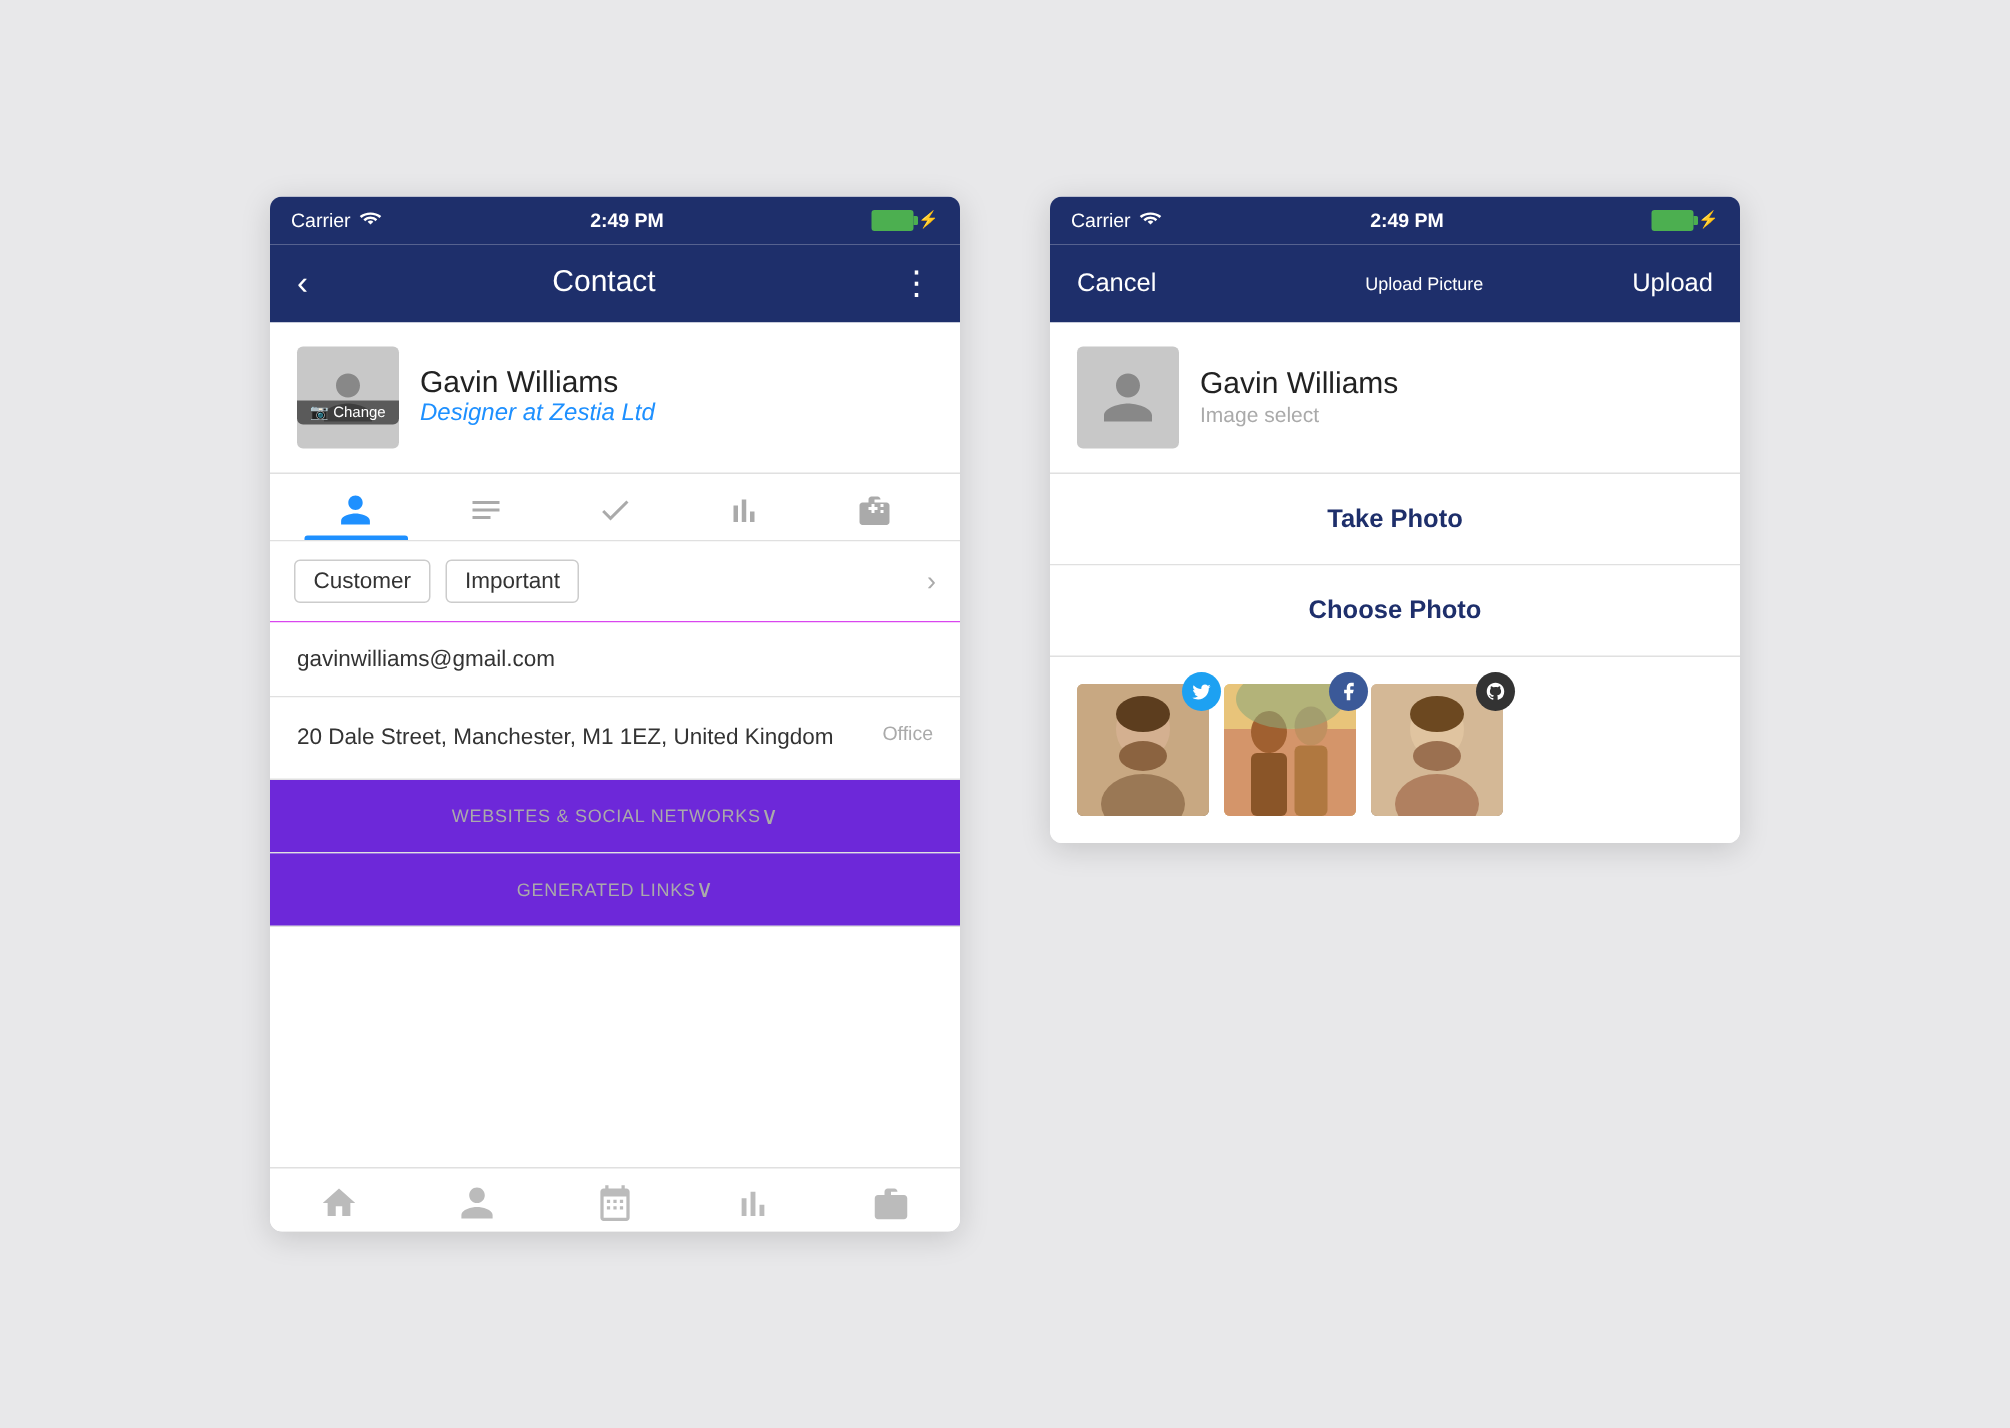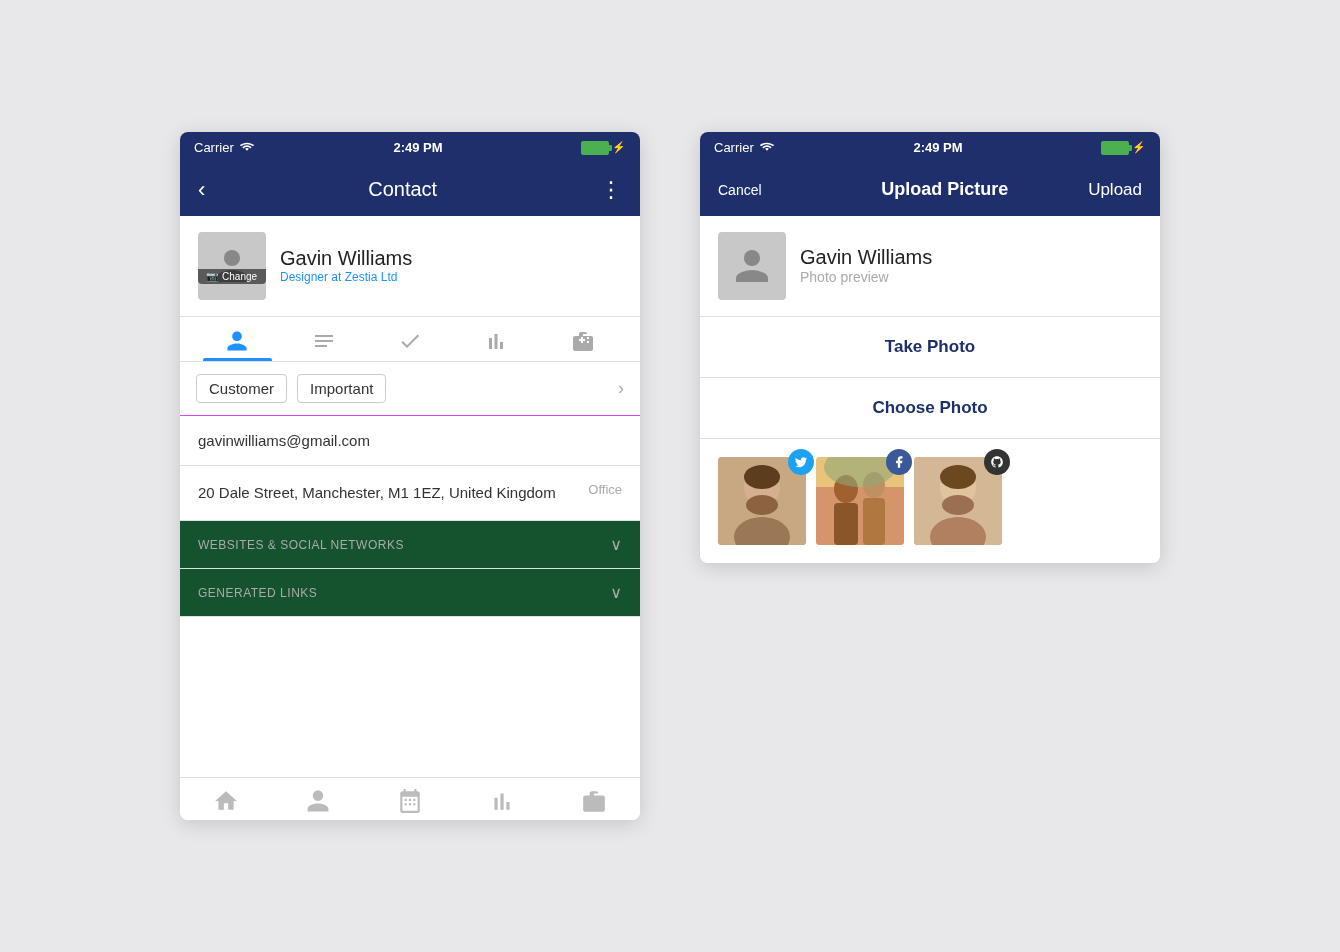--- a/index.html
+++ b/index.html
@@ -103,27 +103,27 @@
     .nav-bar-upload {
       background: #1e2f6b;
       display: flex;
       justify-content: space-between;
       align-items: center;
       padding: 10px 18px;
       height: 52px;
     }
     .nav-bar-upload .cancel-btn {
       color: #fff;
-      font-size: 14px;
+      font-size: 17px;
       cursor: pointer;
     }
     .nav-bar-upload .upload-title {
       color: #fff;
-      font-size: 18px;
-      font-weight: 700;
+      font-size: 12px;
+      font-weight: 400;
       margin-left: 40px;
     }
     .nav-bar-upload .upload-btn {
       color: #fff;
       font-size: 17px;
       cursor: pointer;
     }
     
     .contact-header {
       background: #fff;
@@ -166,22 +166,23 @@
       align-items: center;
       justify-content: center;
       gap: 2px;
     }
     .contact-info .name {
       font-size: 20px;
       font-weight: 500;
       color: #222;
     }
     .contact-info .job {
-      font-size: 12px;
+      font-size: 16px;
       color: #888;
+      font-style: italic;
     }
     .contact-info .job span {
       color: #1e90ff;
     }
     
     .tab-icons {
       background: #fff;
       display: flex;
       border-bottom: 1px solid #e0e0e0;
       padding: 0 14px;
@@ -257,25 +258,25 @@
       line-height: 1.5;
     }
     .info-row .office-label {
       font-size: 13px;
       color: #aaa;
       flex-shrink: 0;
       margin-left: 10px;
     }
     
     .collapsible-section {
-      background: #14532d;
+      background: #6d28d9;
       border-bottom: 1px solid #e0e0e0;
       padding: 14px 18px;
       display: flex;
-      justify-content: space-between;
+      justify-content: center;
       align-items: center;
       cursor: pointer;
     }
     .collapsible-section .section-label {
       font-size: 12px;
       color: #aaa;
       letter-spacing: 0.5px;
       text-transform: uppercase;
     }
     .collapsible-section .chevron-down {
@@ -571,21 +572,21 @@
     </div>
 
     <div class="upload-contact-header">
       <div class="upload-avatar">
         <svg width="40" height="40" viewBox="0 0 24 24" fill="#888">
           <path d="M12 12c2.7 0 4.8-2.1 4.8-4.8S14.7 2.4 12 2.4 7.2 4.5 7.2 7.2 9.3 12 12 12zm0 2.4c-3.2 0-9.6 1.6-9.6 4.8v2.4h19.2v-2.4c0-3.2-6.4-4.8-9.6-4.8z"></path>
         </svg>
       </div>
       <div class="upload-contact-info">
         <div class="name">Gavin Williams</div>
-        <div class="preview-text">Photo preview</div>
+        <div class="preview-text">Image select</div>
       </div>
     </div>
 
     <button class="action-button">Take Photo</button>
 
     <button class="action-button">Choose Photo</button>
 
     <div class="social-section">
       <div class="social-pictures">
 

